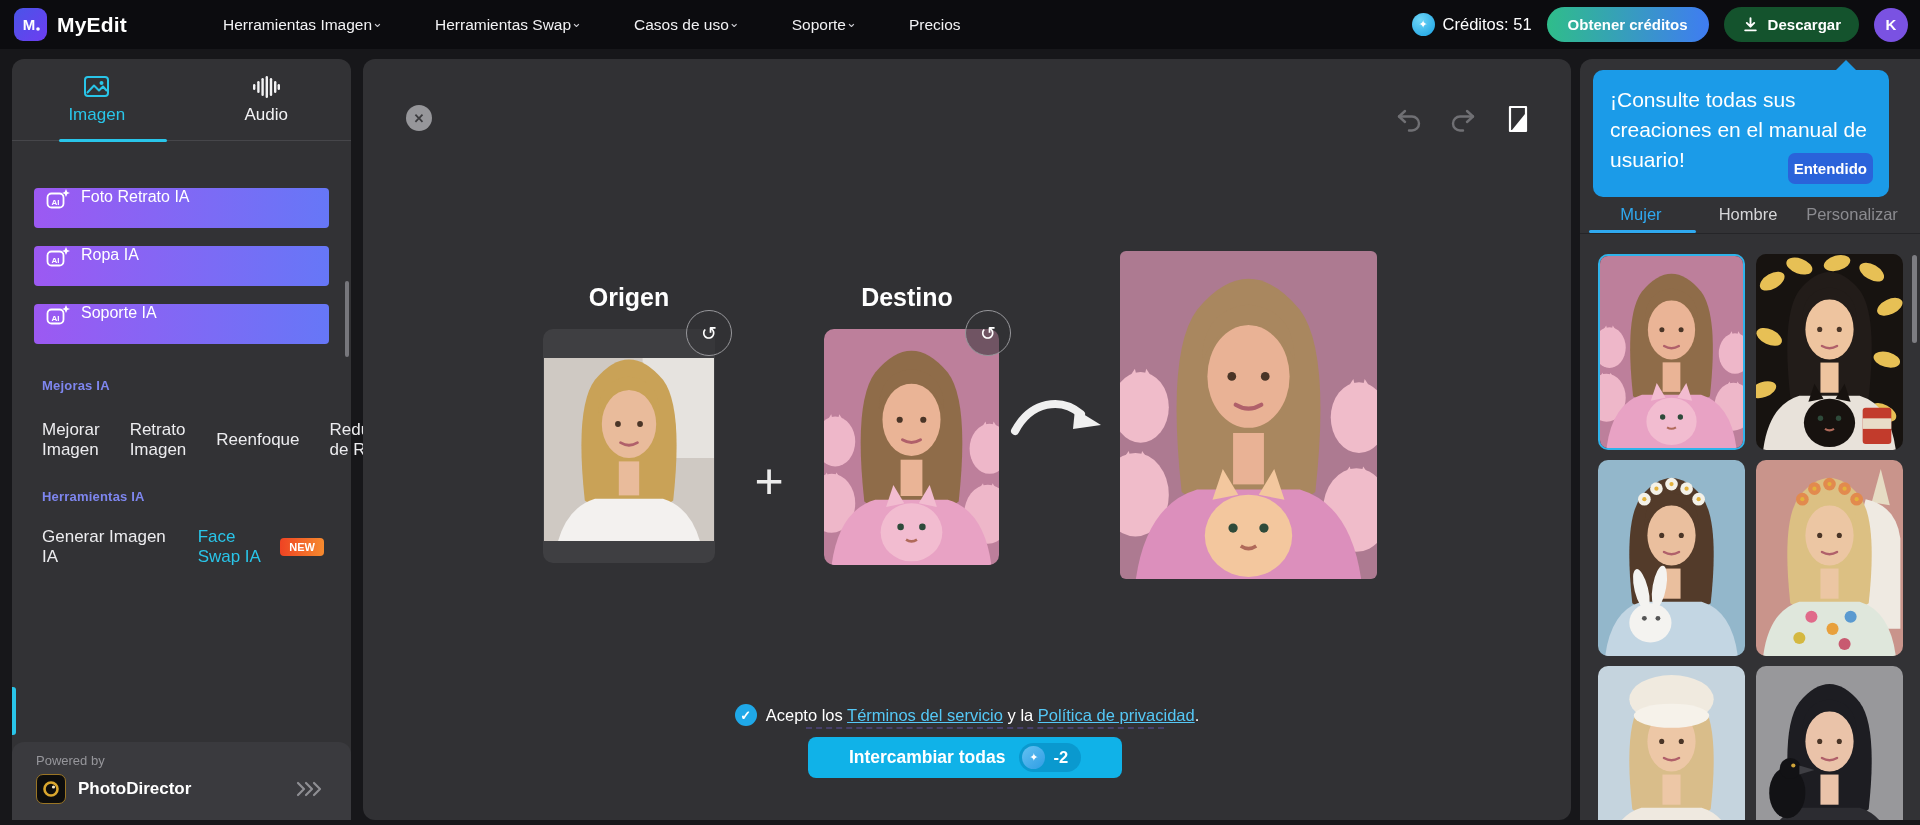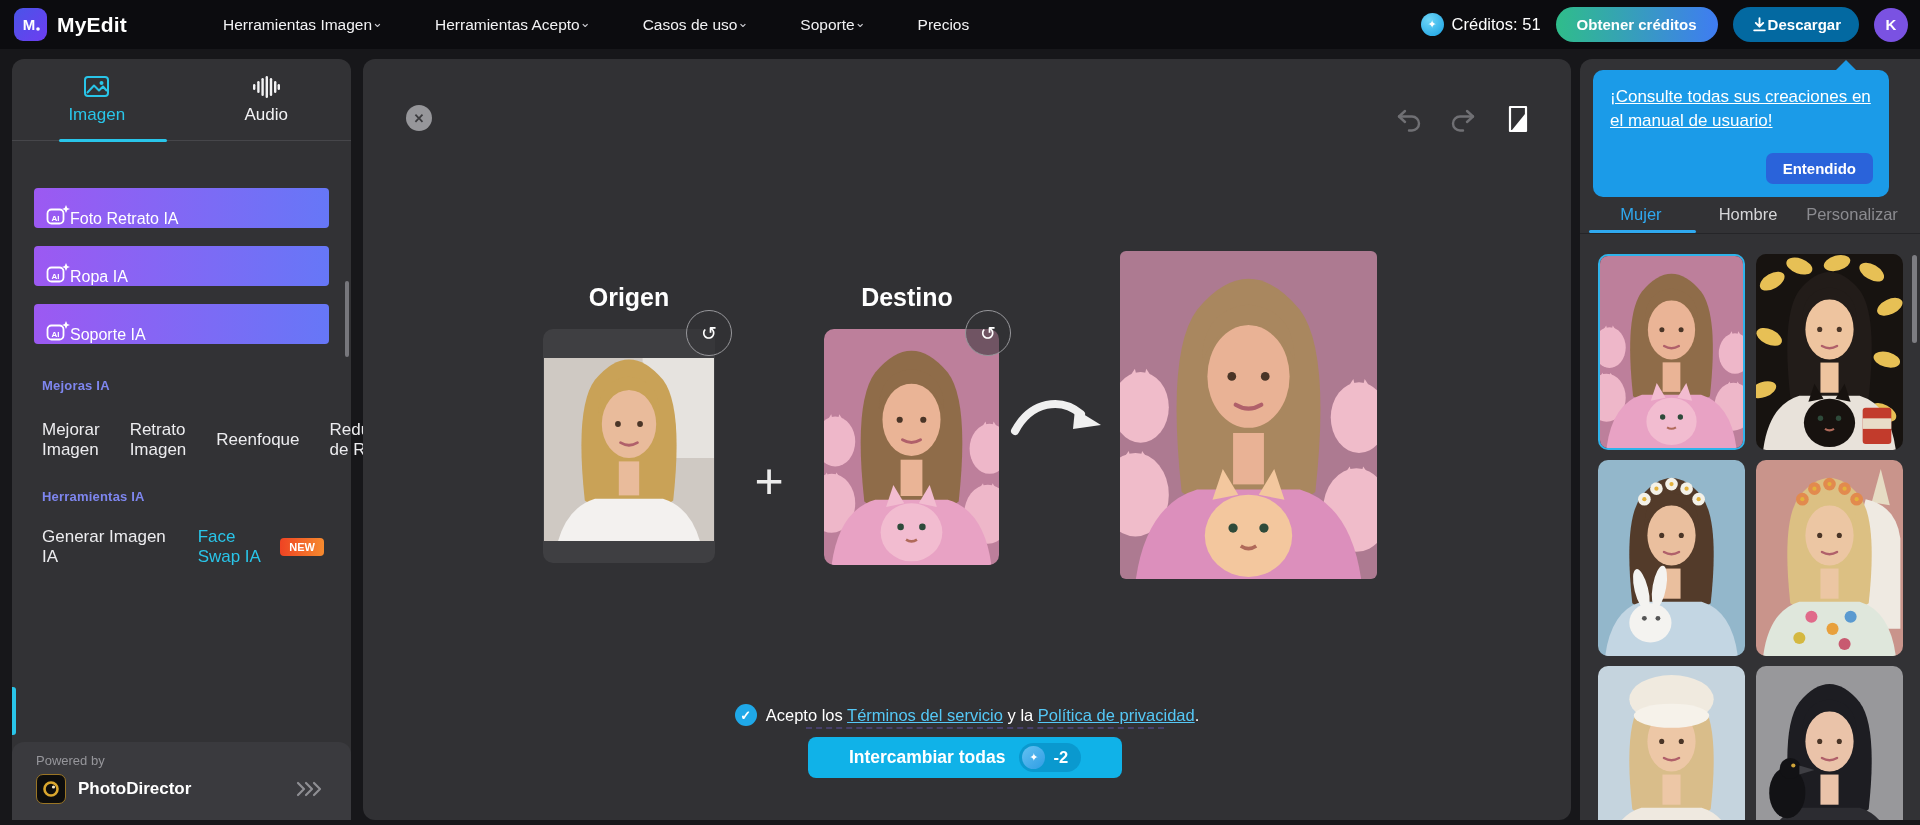--- a/index.html
+++ b/index.html
@@ -17,38 +17,38 @@
   .nav-menu{display:flex;align-items:center;margin-left:96px;gap:52px;}
   .nav-item{display:flex;align-items:center;gap:0;font-size:15.5px;color:#f2f2f4;cursor:pointer;white-space:nowrap;}
   .chev{font-size:13px;color:#cfcfd4;line-height:1;transform:translateY(-2px);}
   .nav-right{margin-left:auto;display:flex;align-items:center;gap:15px;}
   .credits{display:flex;align-items:center;gap:8px;font-size:16.5px;color:#fff;}
   .gem{width:23px;height:23px;border-radius:50%;background:radial-gradient(circle at 35% 30%,#6fd6f7,#17a0e2);
        display:flex;align-items:center;justify-content:center;font-size:11px;color:#fff;}
   .btn-get{height:35px;padding:0 21px;border-radius:18px;border:none;cursor:pointer;
            background:linear-gradient(90deg,#2fbd8a,#3f7cf2);color:#fff;font-size:15px;font-weight:700;
            font-family:"Liberation Sans",sans-serif;}
-  .btn-down{height:35px;padding:0 18px;border-radius:18px;border:none;cursor:pointer;background:#0369a1;
-            color:#fff;font-size:15px;font-weight:700;display:flex;align-items:center;
+  .btn-down{height:35px;padding:0 18px;border-radius:18px;border:none;cursor:pointer;background:#14532d;
+            color:#fff;font-size:15px;font-weight:700;display:flex;align-items:center;gap:9px;
             font-family:"Liberation Sans",sans-serif;}
   .avatar{width:34px;height:34px;border-radius:50%;background:#7a52e2;display:flex;align-items:center;
           justify-content:center;font-size:15px;font-weight:700;cursor:pointer;}
 
   
   .sidebar{position:absolute;left:12px;top:59px;width:339px;height:761px;background:#323235;
            border-radius:12px 12px 0 0;}
   .side-tabs{height:82px;display:flex;border-bottom:1px solid #46464a;position:relative;}
   .side-tab{flex:1;display:flex;flex-direction:column;align-items:center;justify-content:center;gap:6px;cursor:pointer;}
   .side-tab .tlabel{font-size:17px;}
   .tab-imagen .tlabel{color:#29c5e9;}
   .tab-audio .tlabel{color:#f2f2f4;}
   .tab-underline{position:absolute;bottom:-2px;left:47px;width:108px;height:3px;background:#29c5e9;border-radius:2px;}
   .grad-wrap{padding:47px 22px 0;display:flex;flex-direction:column;gap:18px;}
   .grad-btn{height:40px;border-radius:4px;background:linear-gradient(90deg,#9c59f2,#6677f7);
-            display:flex;align-items:flex-end;padding:0 11px;color:#fff;font-size:16px;cursor:pointer;}
+            display:flex;align-items:flex-start;padding:0 11px;gap:11px;color:#fff;font-size:16px;cursor:pointer;}
   .section-label{margin:34px 0 0 30px;font-size:13px;font-weight:700;color:#7e86ef;letter-spacing:.2px;}
   .side-list{margin-top:12px;display:flex;flex-direction:row;}
   .side-item{padding:15px 0 15px 30px;font-size:17px;color:#ececef;cursor:pointer;display:flex;align-items:center;}
   .side-item.active{color:#29c5e9;}
   .badge-new{margin-left:auto;margin-right:27px;padding:3px 9px;border-radius:4px;
              background:linear-gradient(90deg,#ef4323,#f68a2e);font-size:11px;font-weight:800;color:#fff;}
   .active-bar{position:absolute;left:0;top:628px;width:4px;height:48px;background:#29c5e9;border-radius:0 3px 3px 0;}
   .side-scroll{position:absolute;right:2px;top:222px;width:4px;height:76px;background:#77777c;border-radius:2px;cursor:pointer;}
   .powered{position:absolute;bottom:0;left:0;right:0;height:78px;background:#3a3a3e;border-radius:12px 12px 0 0;
            padding:11px 24px;}
@@ -91,22 +91,22 @@
             display:flex;align-items:center;justify-content:center;font-size:11px;color:#fff;}
   .cost-val{font-size:16.5px;font-weight:600;color:#fff;}
 
   
   .rightpanel{position:absolute;left:1580px;top:59px;width:340px;height:761px;background:#323235;
               border-radius:12px 0 0 0;overflow:hidden;}
   .tooltip{position:absolute;left:13px;top:11px;width:296px;height:127px;background:#1b9be8;border-radius:10px;
            padding:15px 17px;z-index:5;}
   .tooltip-caret{position:absolute;top:-10px;right:32px;width:0;height:0;border-left:11px solid transparent;
                  border-right:11px solid transparent;border-bottom:11px solid #1b9be8;}
-  .tooltip-text{font-size:17px;line-height:1.42;color:#fff;text-decoration:underline;}
-  .btn-entendido{position:absolute;right:16px;bottom:13px;height:31px;padding:0 17px;background:#2a63da;
+  .tooltip-text{font-size:21px;line-height:1.42;color:#fff;}
+  .btn-entendido{position:absolute;right:16px;bottom:13px;height:31px;padding:0 6px;background:#2a63da;
                  border:none;border-radius:7px;color:#fff;font-size:15px;font-weight:700;cursor:pointer;
                  font-family:"Liberation Sans",sans-serif;}
   .rp-tabs{position:absolute;top:138px;left:0;right:0;height:40px;}
   .rp-tab{position:absolute;top:8px;font-size:16.5px;text-align:center;cursor:pointer;}
   .rp-tab.t0{left:28px;width:66px;color:#2fa9f0;}
   .rp-tab.t1{left:128px;width:80px;color:#d6d6d8;}
   .rp-tab.t2{left:222px;width:100px;color:#8b8b90;}
   .rp-underline{position:absolute;left:9px;top:171px;width:107px;height:3px;background:#2fa9f0;border-radius:2px;}
   .rp-divider{position:absolute;left:0;right:0;top:174px;height:1px;background:#252528;}
   .thumb-grid{position:absolute;left:18px;top:195px;width:306px;display:grid;
@@ -131,21 +131,21 @@
         </svg>
       </div>
       <span class="brand-name">MyEdit</span>
     </div>
     <div class="nav-menu">
       <div class="nav-item">
         <span>Herramientas Imagen</span>
         <span class="chev">⌄</span>
       </div>
       <div class="nav-item">
-        <span>Herramientas Acepto</span>
+        <span>Herramientas Swap</span>
         <span class="chev">⌄</span>
       </div>
       <div class="nav-item">
         <span>Casos de uso</span>
         <span class="chev">⌄</span>
       </div>
       <div class="nav-item">
         <span>Soporte</span>
         <span class="chev">⌄</span>
       </div>

